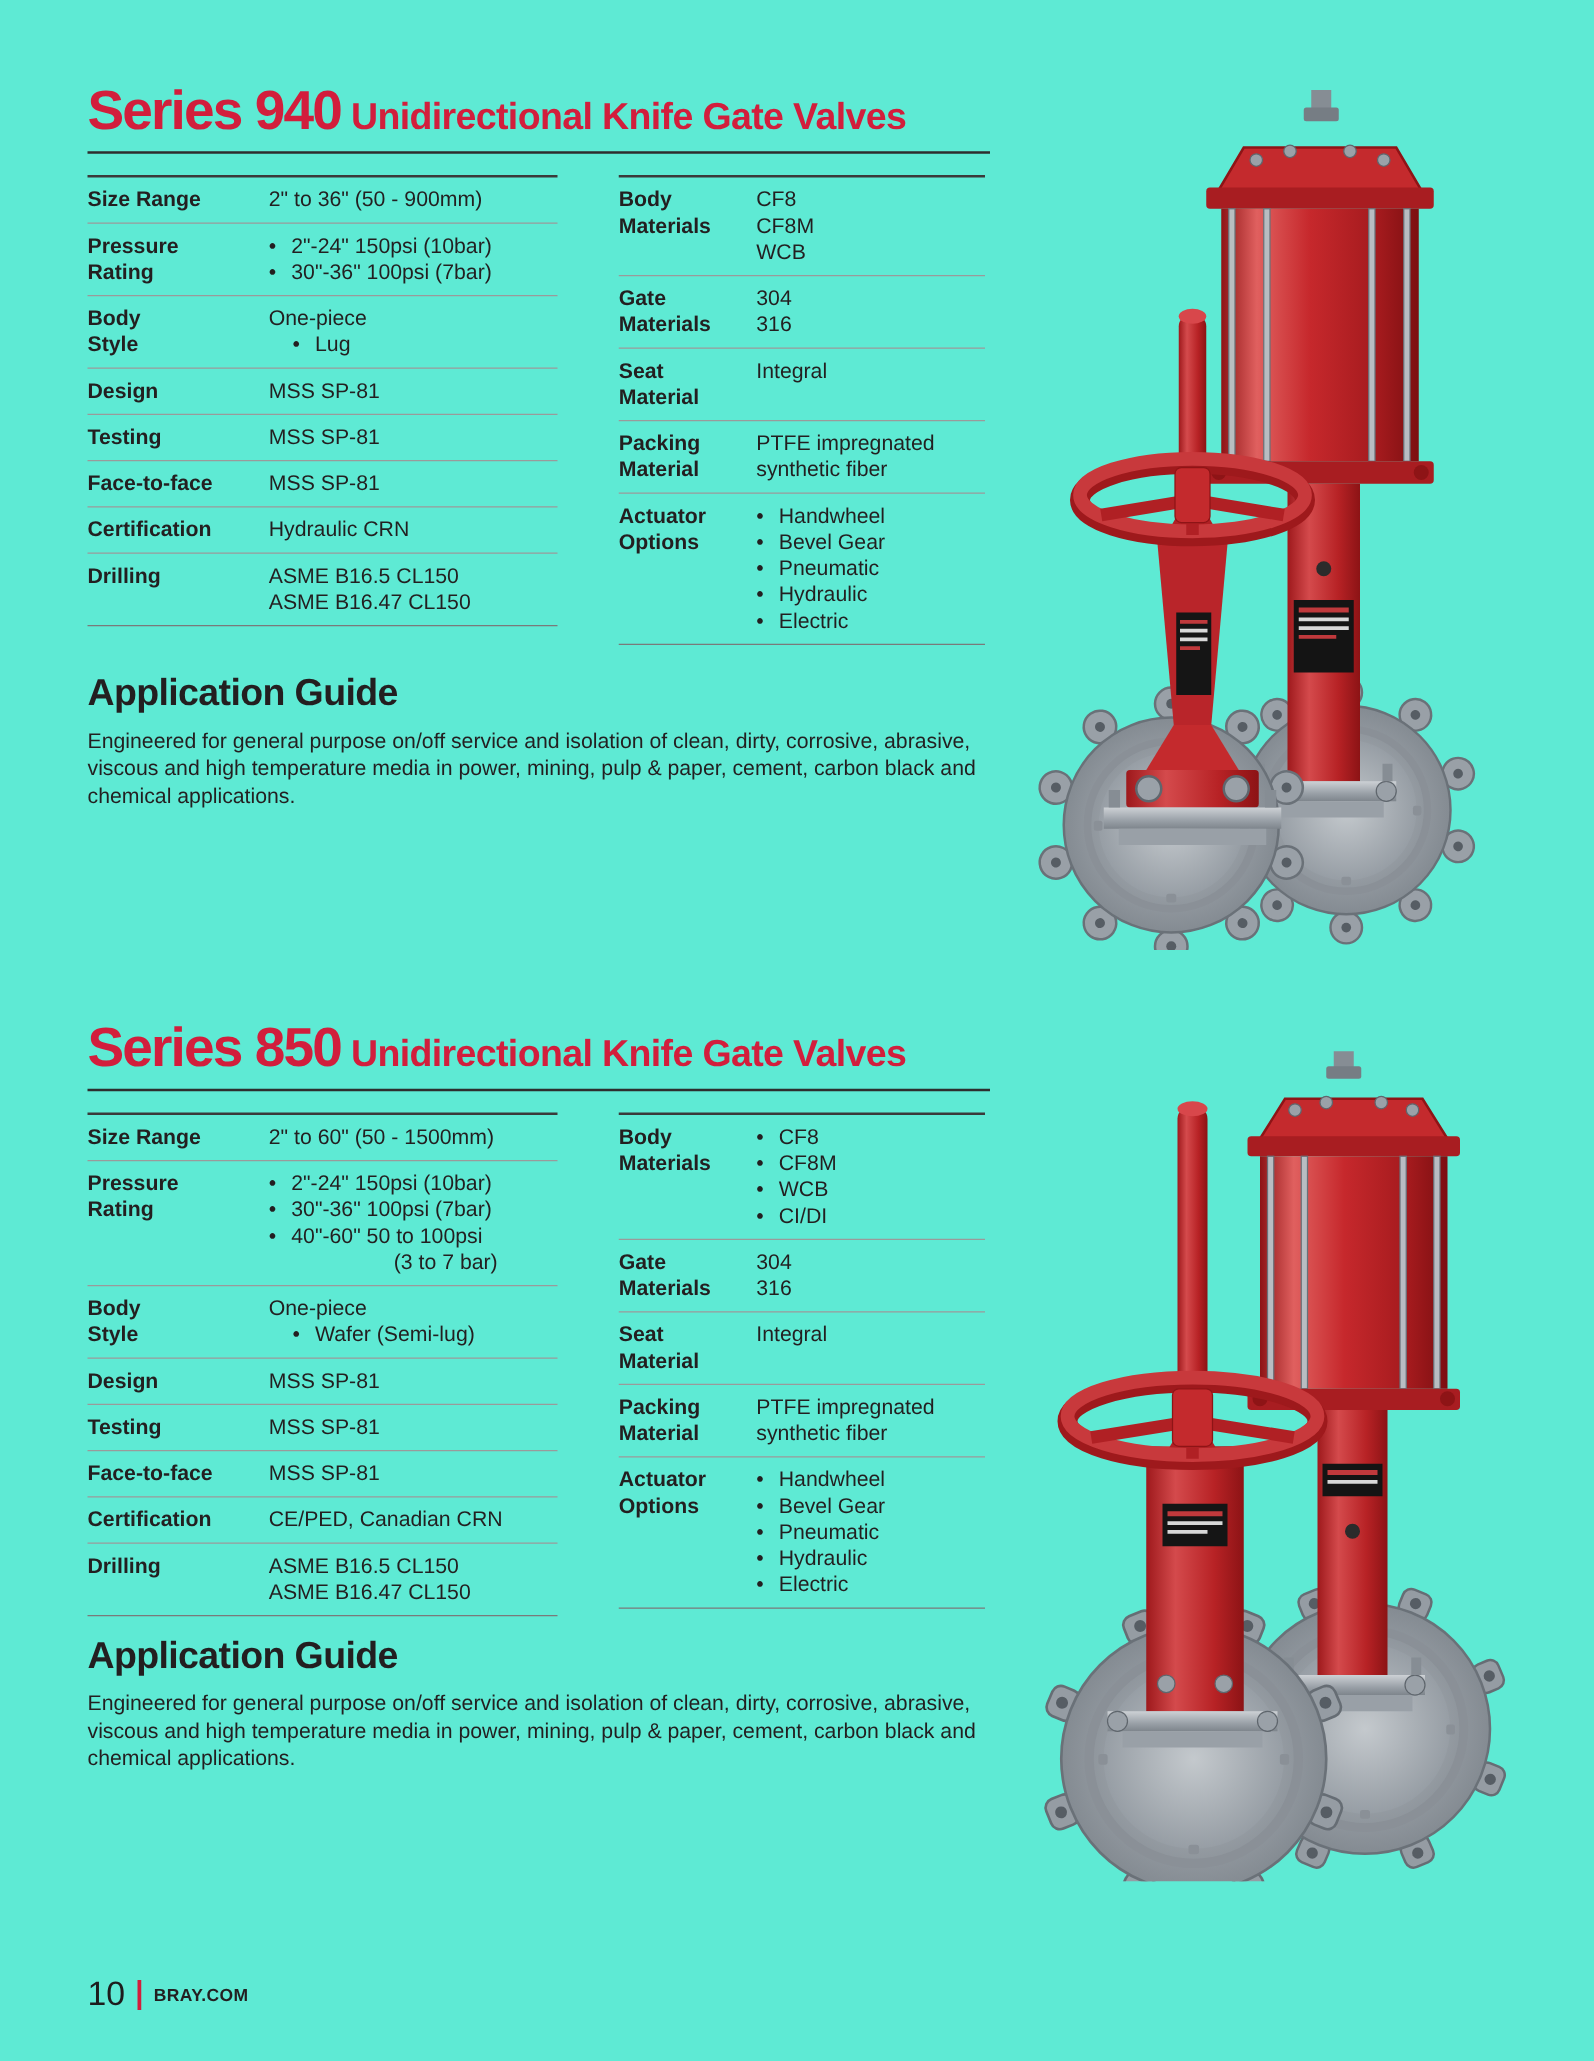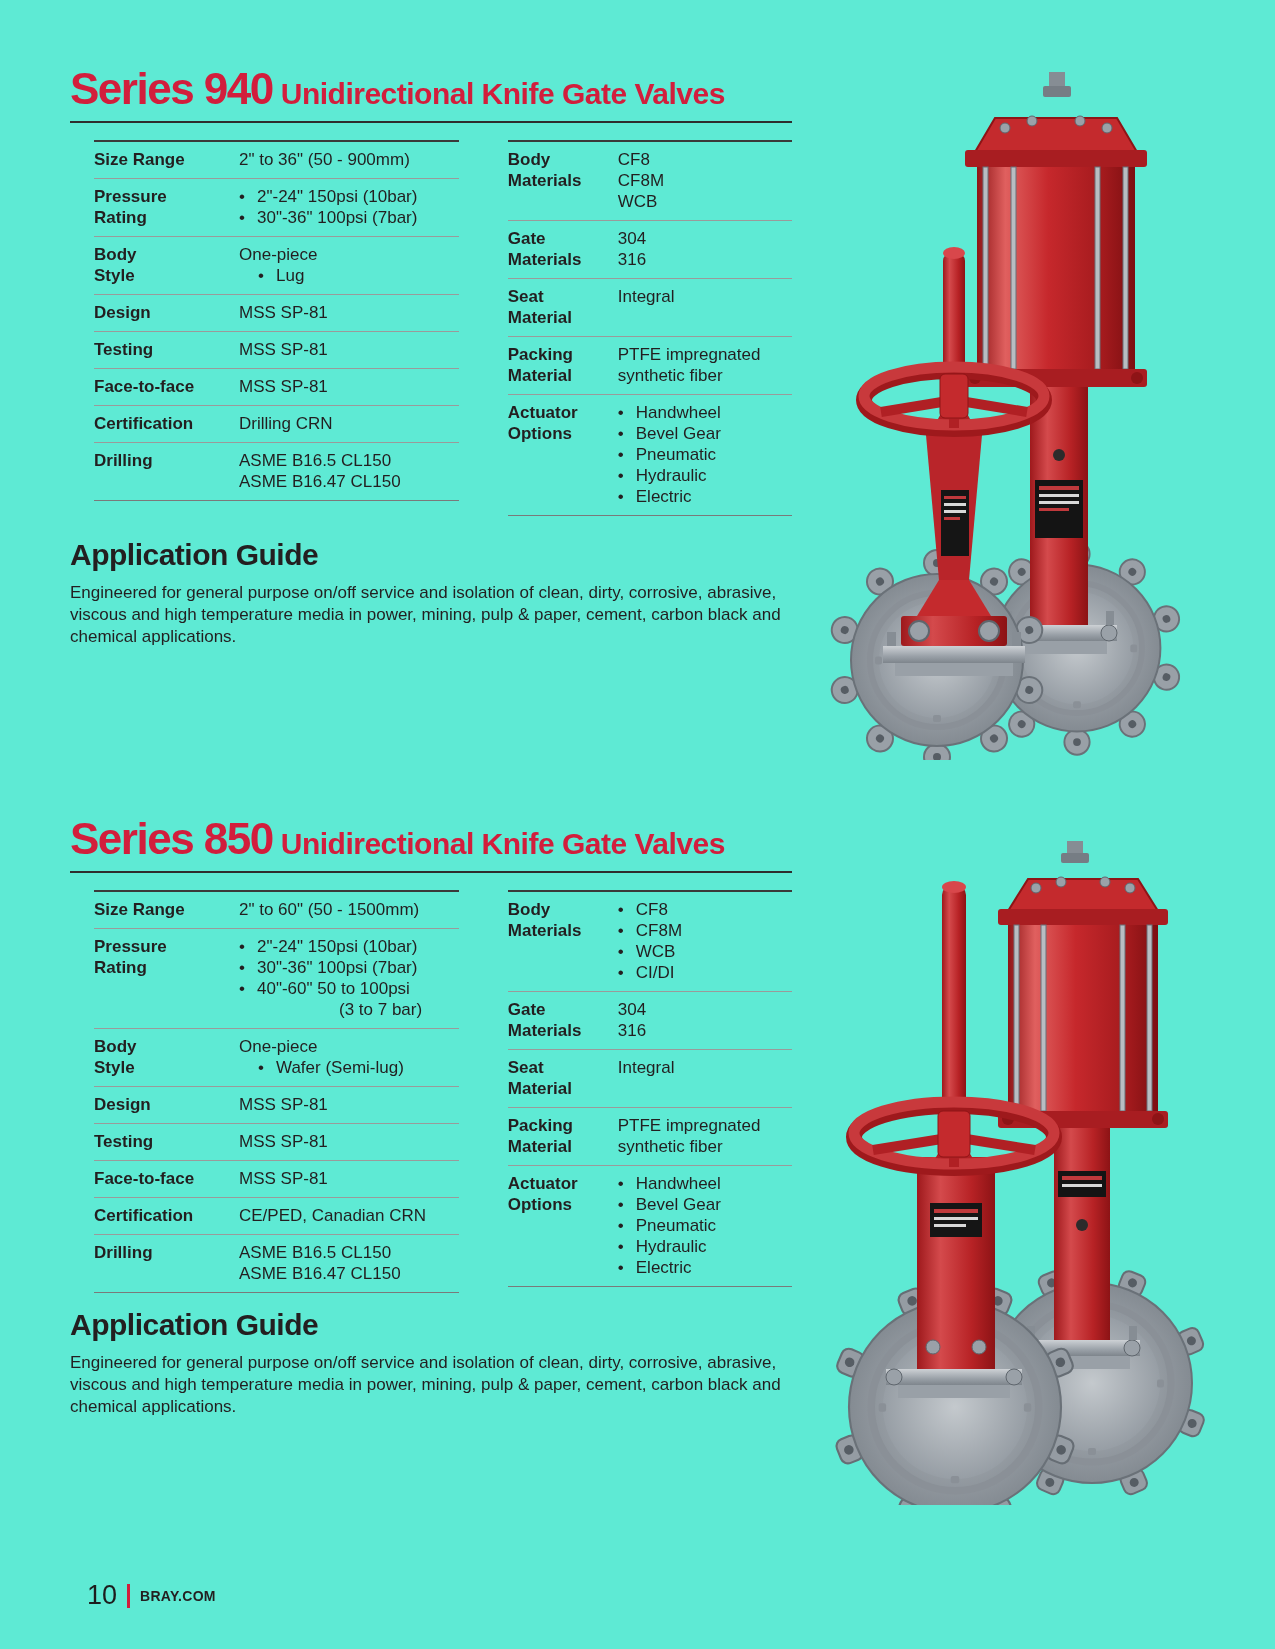--- a/index.html
+++ b/index.html
@@ -15,21 +15,21 @@
   #s950 { left:70px; top:816px; }
 
   .series-title { margin:0; line-height:46px; white-space:nowrap; }
   .snum { font-size:44px; font-weight:700; color:var(--red); letter-spacing:-1.5px; }
   .ssub { font-size:30px; font-weight:700; color:var(--red); letter-spacing:-0.5px; margin-left:8px; }
   .title-rule { border:none; border-top:2px solid #2e2e2e; margin:4px 0 0; }
 
   .intro { margin:11px 0 0; font-size:17px; line-height:22px; }
 
   .tables { display:flex; margin-top:17px; align-items:flex-start; }
-  .spec-table { border-bottom:1.5px solid #7a7a7a;margin-left:24px; }
+  .spec-table { border-bottom:1.5px solid #7a7a7a; }
   .left-table  { width:376px; }
   .right-table { width:293px; margin-left:49px; }
   .spec-row { display:flex; padding:7px 0 8px; border-top:1px solid #9a9a9a; font-size:17px; line-height:21px; }
   .spec-table .spec-row:first-child { border-top:2px solid #3a3a3a; }
   .spec-label { font-weight:700; flex:none; }
   .left-table  .spec-label { width:145px; }
   .right-table .spec-label { width:110px; }
   .spec-value { flex:1; }
   .spec-line { display:flex; }
   .bullet { width:18px; flex:none; }
@@ -37,21 +37,21 @@
   .ind2 { padding-left:100px;text-align:center; }
 
   .app-title { font-size:30px; font-weight:700; letter-spacing:-0.5px; margin:22px 0 0; }
   #s950 .app-title { margin-top:15px; }
   .app-text { font-size:17px; line-height:22px; margin:10px 0 0; max-width:726px; }
 
   .valve-photo { position:absolute; margin:0; }
   .photo-940 { left:825px; top:60px;  width:410px; height:700px; }
   .photo-950 { left:790px; top:805px; width:450px; height:700px; }
 
-  .footer-left { position:absolute; left:87px; top:1580px; display:flex; align-items:center; }
+  .footer-left { position:absolute; left:70px; top:1580px; display:flex; align-items:center; }
   .page-num { font-size:27px; font-weight:400; color:#1d1d1d; }
   .footer-bar { width:3px; height:24px; background:var(--red); margin:0 10px; }
   .footer-brand { font-size:14px; font-weight:700; letter-spacing:0.3px; }
   .footer-note { position:absolute; left:390px; top:1586px; width:704px; font-size:11.5px; line-height:15px; color:#2a2a2a; }
 </style>
 </head>
 <body>
 
 <div class="page">
 
@@ -130,21 +130,21 @@
                 <span>MSS SP-81</span>
               </div>
             </div>
           </div>
           <div class="spec-row">
             <div class="spec-label">
               <div>Certification</div>
             </div>
             <div class="spec-value">
               <div class="spec-line">
-                <span>Drilling CRN</span>
+                <span>Hydraulic CRN</span>
               </div>
             </div>
           </div>
           <div class="spec-row">
             <div class="spec-label">
               <div>Drilling</div>
             </div>
             <div class="spec-value">
               <div class="spec-line">
                 <span>ASME B16.5 CL150</span>

